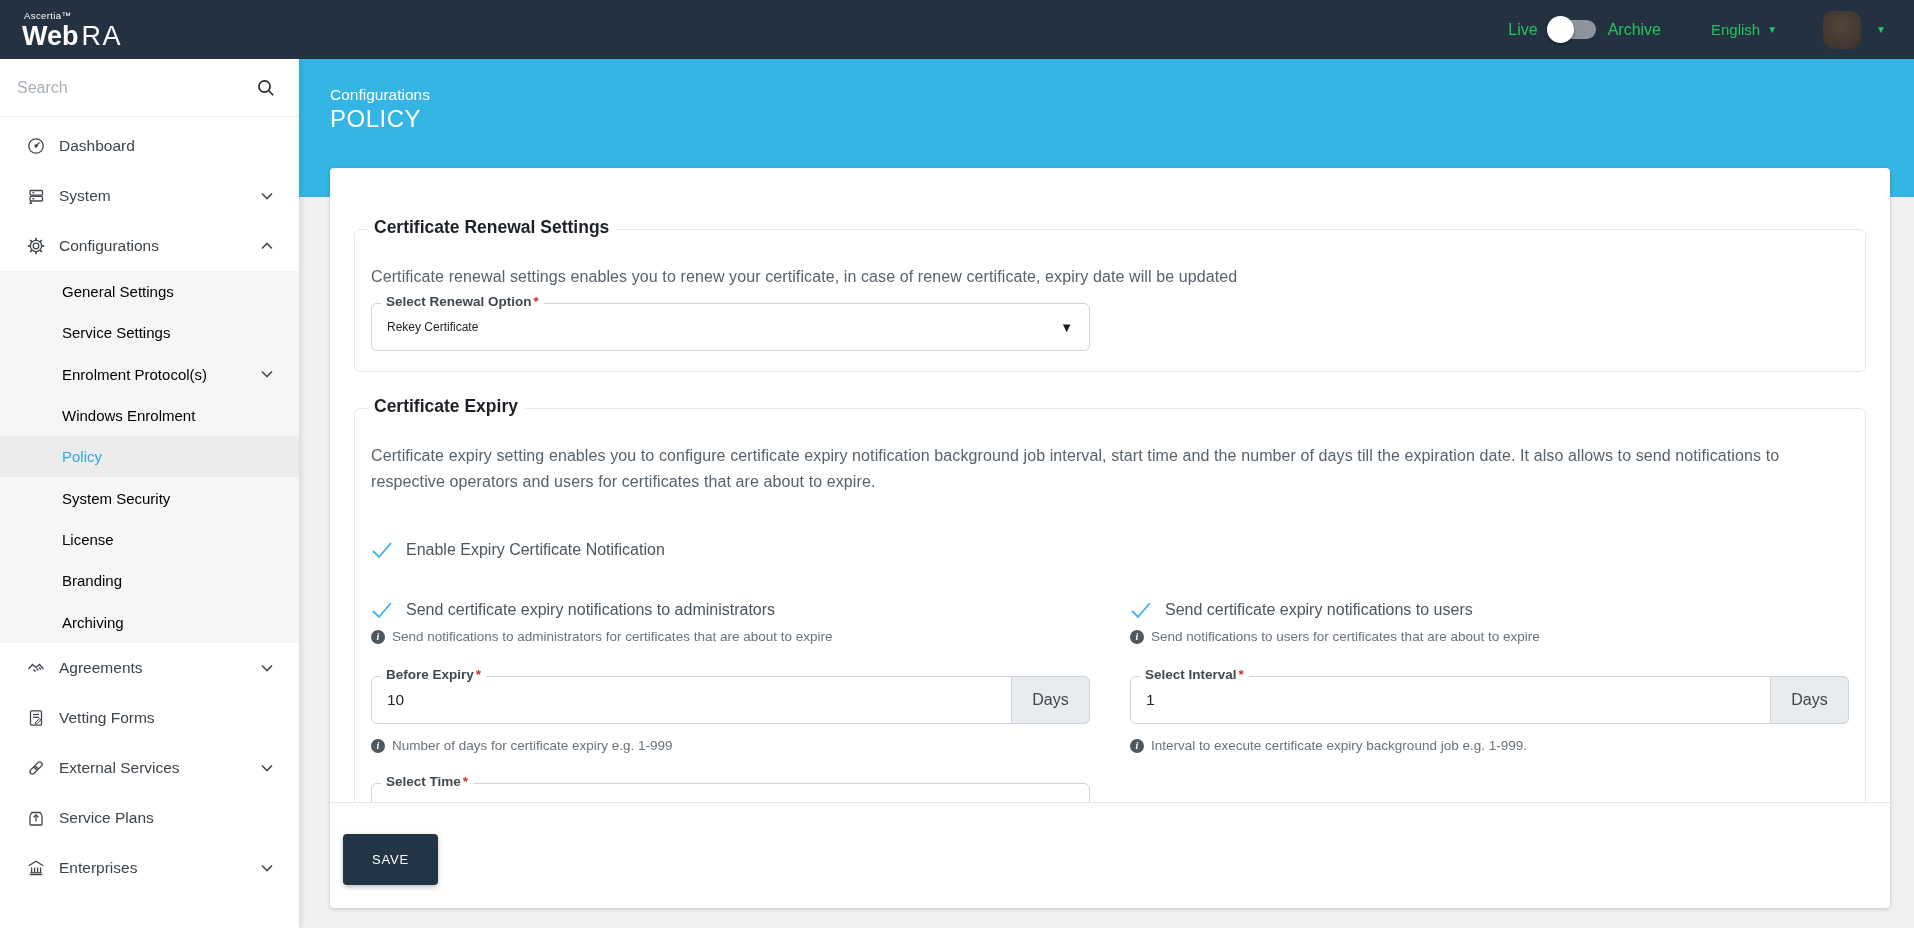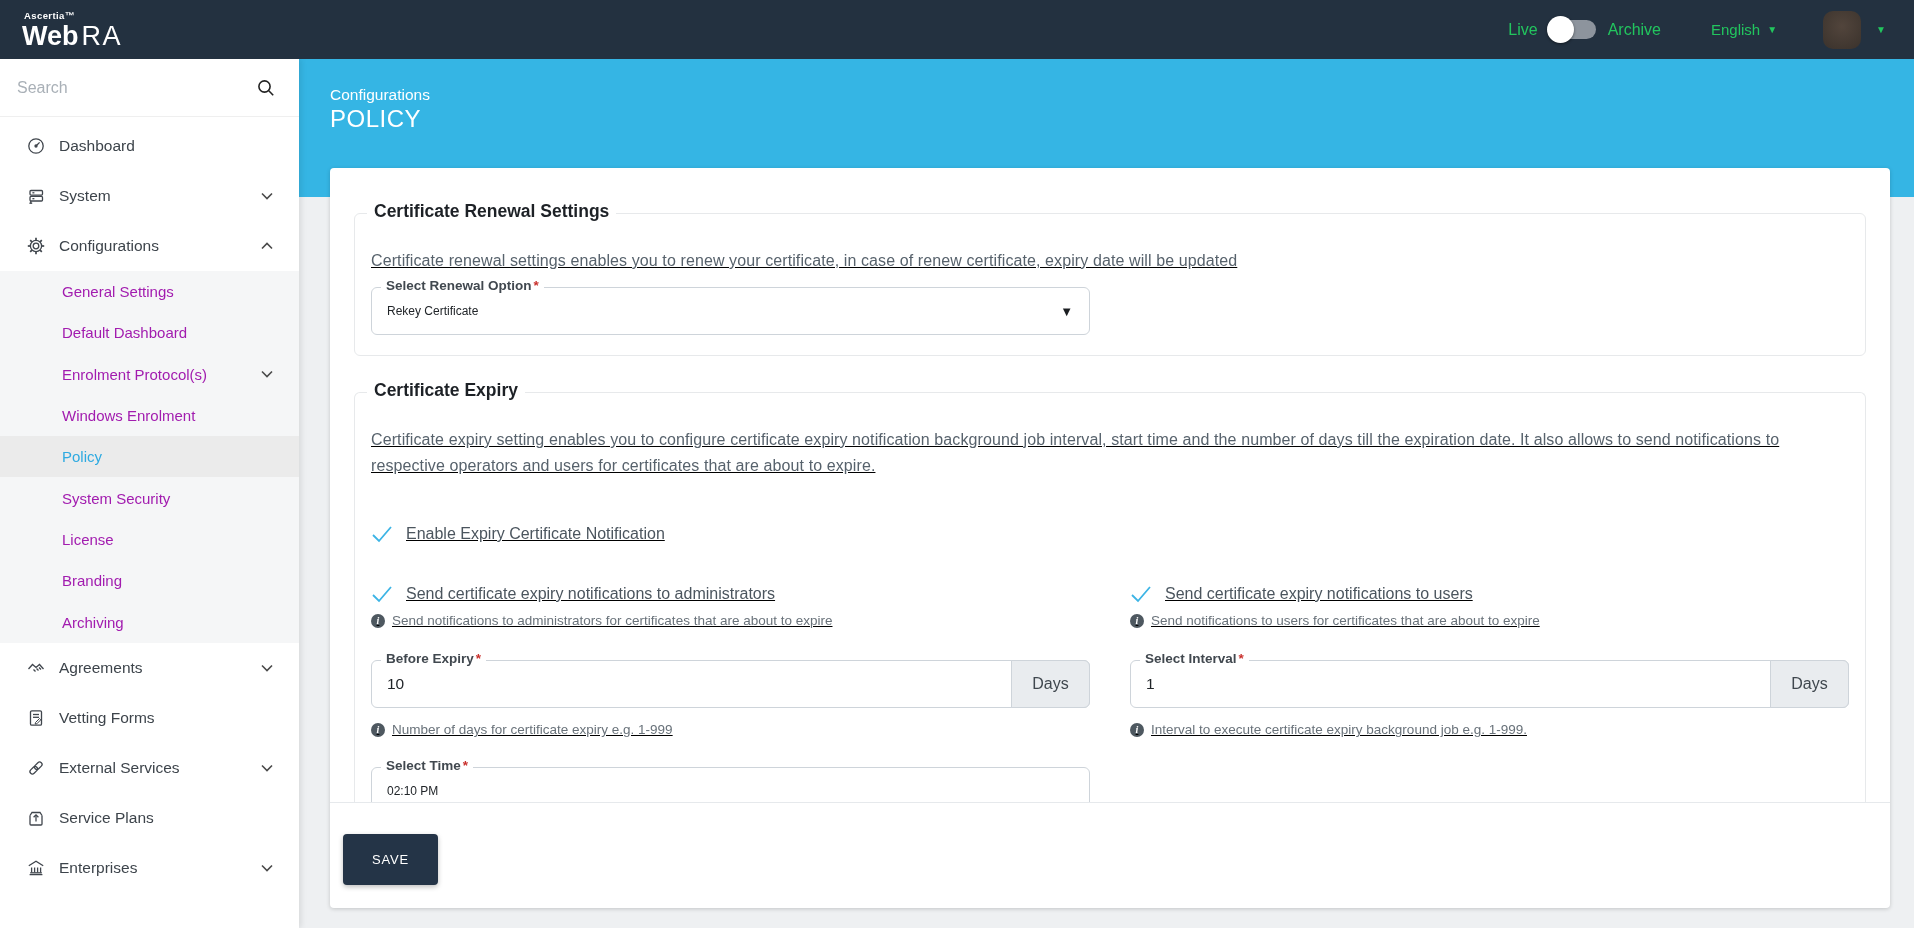--- a/index.html
+++ b/index.html
@@ -5,21 +5,21 @@
   * { margin:0; padding:0; box-sizing:border-box; }
   html,body { width:1914px; height:928px; overflow:hidden; background:#eef0f2;
               font-family:"Liberation Sans", sans-serif; }
   .app { position:relative; width:1914px; height:928px; }
 
   
   .topbar { position:absolute; top:0; left:0; width:100%; height:59px; background:#233140;
             display:flex; align-items:center; justify-content:space-between;
             padding:0 28px 0 22px; z-index:40; }
   .logo { display:flex; flex-direction:column; color:#fff; line-height:1; }
-  .logo-super { font-size:9.5px; font-weight:700; letter-spacing:.4px; margin:2px 0 2px 2px; }
+  .logo-super { font-size:9.5px; font-weight:400; letter-spacing:.4px; margin:2px 0 2px 2px; }
   .logo-main { font-size:27px; }
   .logo-bold { font-weight:700; }
   .logo-light { font-weight:400; letter-spacing:1.5px; margin-left:3px; }
   .topbar-right { display:flex; align-items:center; color:#22c55e; }
   .tb-label { font-size:16px; }
   .toggle { position:relative; width:46px; height:19px; background:#8d949d; border-radius:10px;
             margin:0 12px; cursor:pointer; }
   .toggle-knob { position:absolute; width:27px; height:27px; border-radius:50%; background:#fff;
                  top:-4px; left:-3px; box-shadow:0 1px 3px rgba(0,0,0,.45); }
   .lang { display:flex; align-items:center; margin-left:50px; cursor:pointer; }
@@ -38,33 +38,33 @@
                       font-family:inherit; background:transparent; }
   .search-row input::placeholder { color:#a9b0b7; }
   .nav { padding-top:4px; }
   .nav-item { height:50px; display:flex; align-items:center; padding-left:27px; cursor:pointer; }
   .nav-icon { width:18px; height:18px; margin-right:14px; display:flex; align-items:center;
               justify-content:center; }
   .nav-label { font-size:15.5px; color:#3d444b; }
   .chev { margin-left:auto; margin-right:26px; display:flex; }
   .submenu { background:#f5f6f7; }
   .sub-item { height:41.3px; display:flex; align-items:center; padding-left:62px;
-              font-size:15px; color:#a21caf; cursor:pointer; }
+              font-size:15px; color:#000000; cursor:pointer; }
   .sub-item.active { background:#ebebeb; color:#2eaae1; }
 
   
   .main { position:absolute; top:59px; left:299px; right:0; bottom:0; background:#eef0f2; }
   .band { position:absolute; top:0; left:0; right:0; height:138px; background:#35b5e4; }
   .band-breadcrumb { position:absolute; left:31px; top:27px; color:#fff; font-size:15.5px; cursor:pointer; }
   .band-title { position:absolute; left:31px; top:46px; color:#fff; font-size:24px;
                 font-weight:400; letter-spacing:.5px; }
 
   .card { position:absolute; left:31px; top:109px; width:1560px; height:740px; background:#fff;
           border-radius:4px; box-shadow:0 1px 4px rgba(0,0,0,.18); z-index:10; }
-  .card-scroll { height:634px; overflow:hidden; padding:0 24px;text-decoration:underline; }
+  .card-scroll { height:634px; overflow:hidden; padding:16px 24px; }
   .card-footer { height:106px; border-top:1px solid #e6e9ec; padding:31px 0 0 13px; }
 
   .section { position:relative; border:1px solid #e7e9eb; border-radius:6px; margin-top:45px;
              padding:34px 16px 20px 16px; }
   .section-title { position:absolute; top:-13px; left:12px; background:#fff; padding:0 7px;
                    font-size:17.5px; font-weight:700; color:#1d2126; white-space:nowrap; }
   .desc { font-size:16px; color:#57626c; line-height:26px; letter-spacing:.1px; }
 
   .control { position:relative; border:1px solid #ced4da; border-radius:6px; height:48px;
              background:#fff; }
@@ -193,21 +193,21 @@
               <polyline points="1,6.5 6,1.5 11,6.5"></polyline>
             </svg>
           </span>
       </div>
 
       <div class="submenu">
         <div class="sub-item">
             <span>General Settings</span>
           </div>
         <div class="sub-item">
-            <span>Default Dashboard</span>
+            <span>Service Settings</span>
           </div>
         <div class="sub-item">
           <span>Enrolment Protocol(s)</span>
           <span class="chev">
             <svg width="12" height="8" viewBox="0 0 12 8" fill="none" stroke="#4a4a4a" stroke-width="1.6">
                 <polyline points="1,1.5 6,6.5 11,1.5"></polyline>
               </svg>
             </span>
         </div>
         <div class="sub-item">

